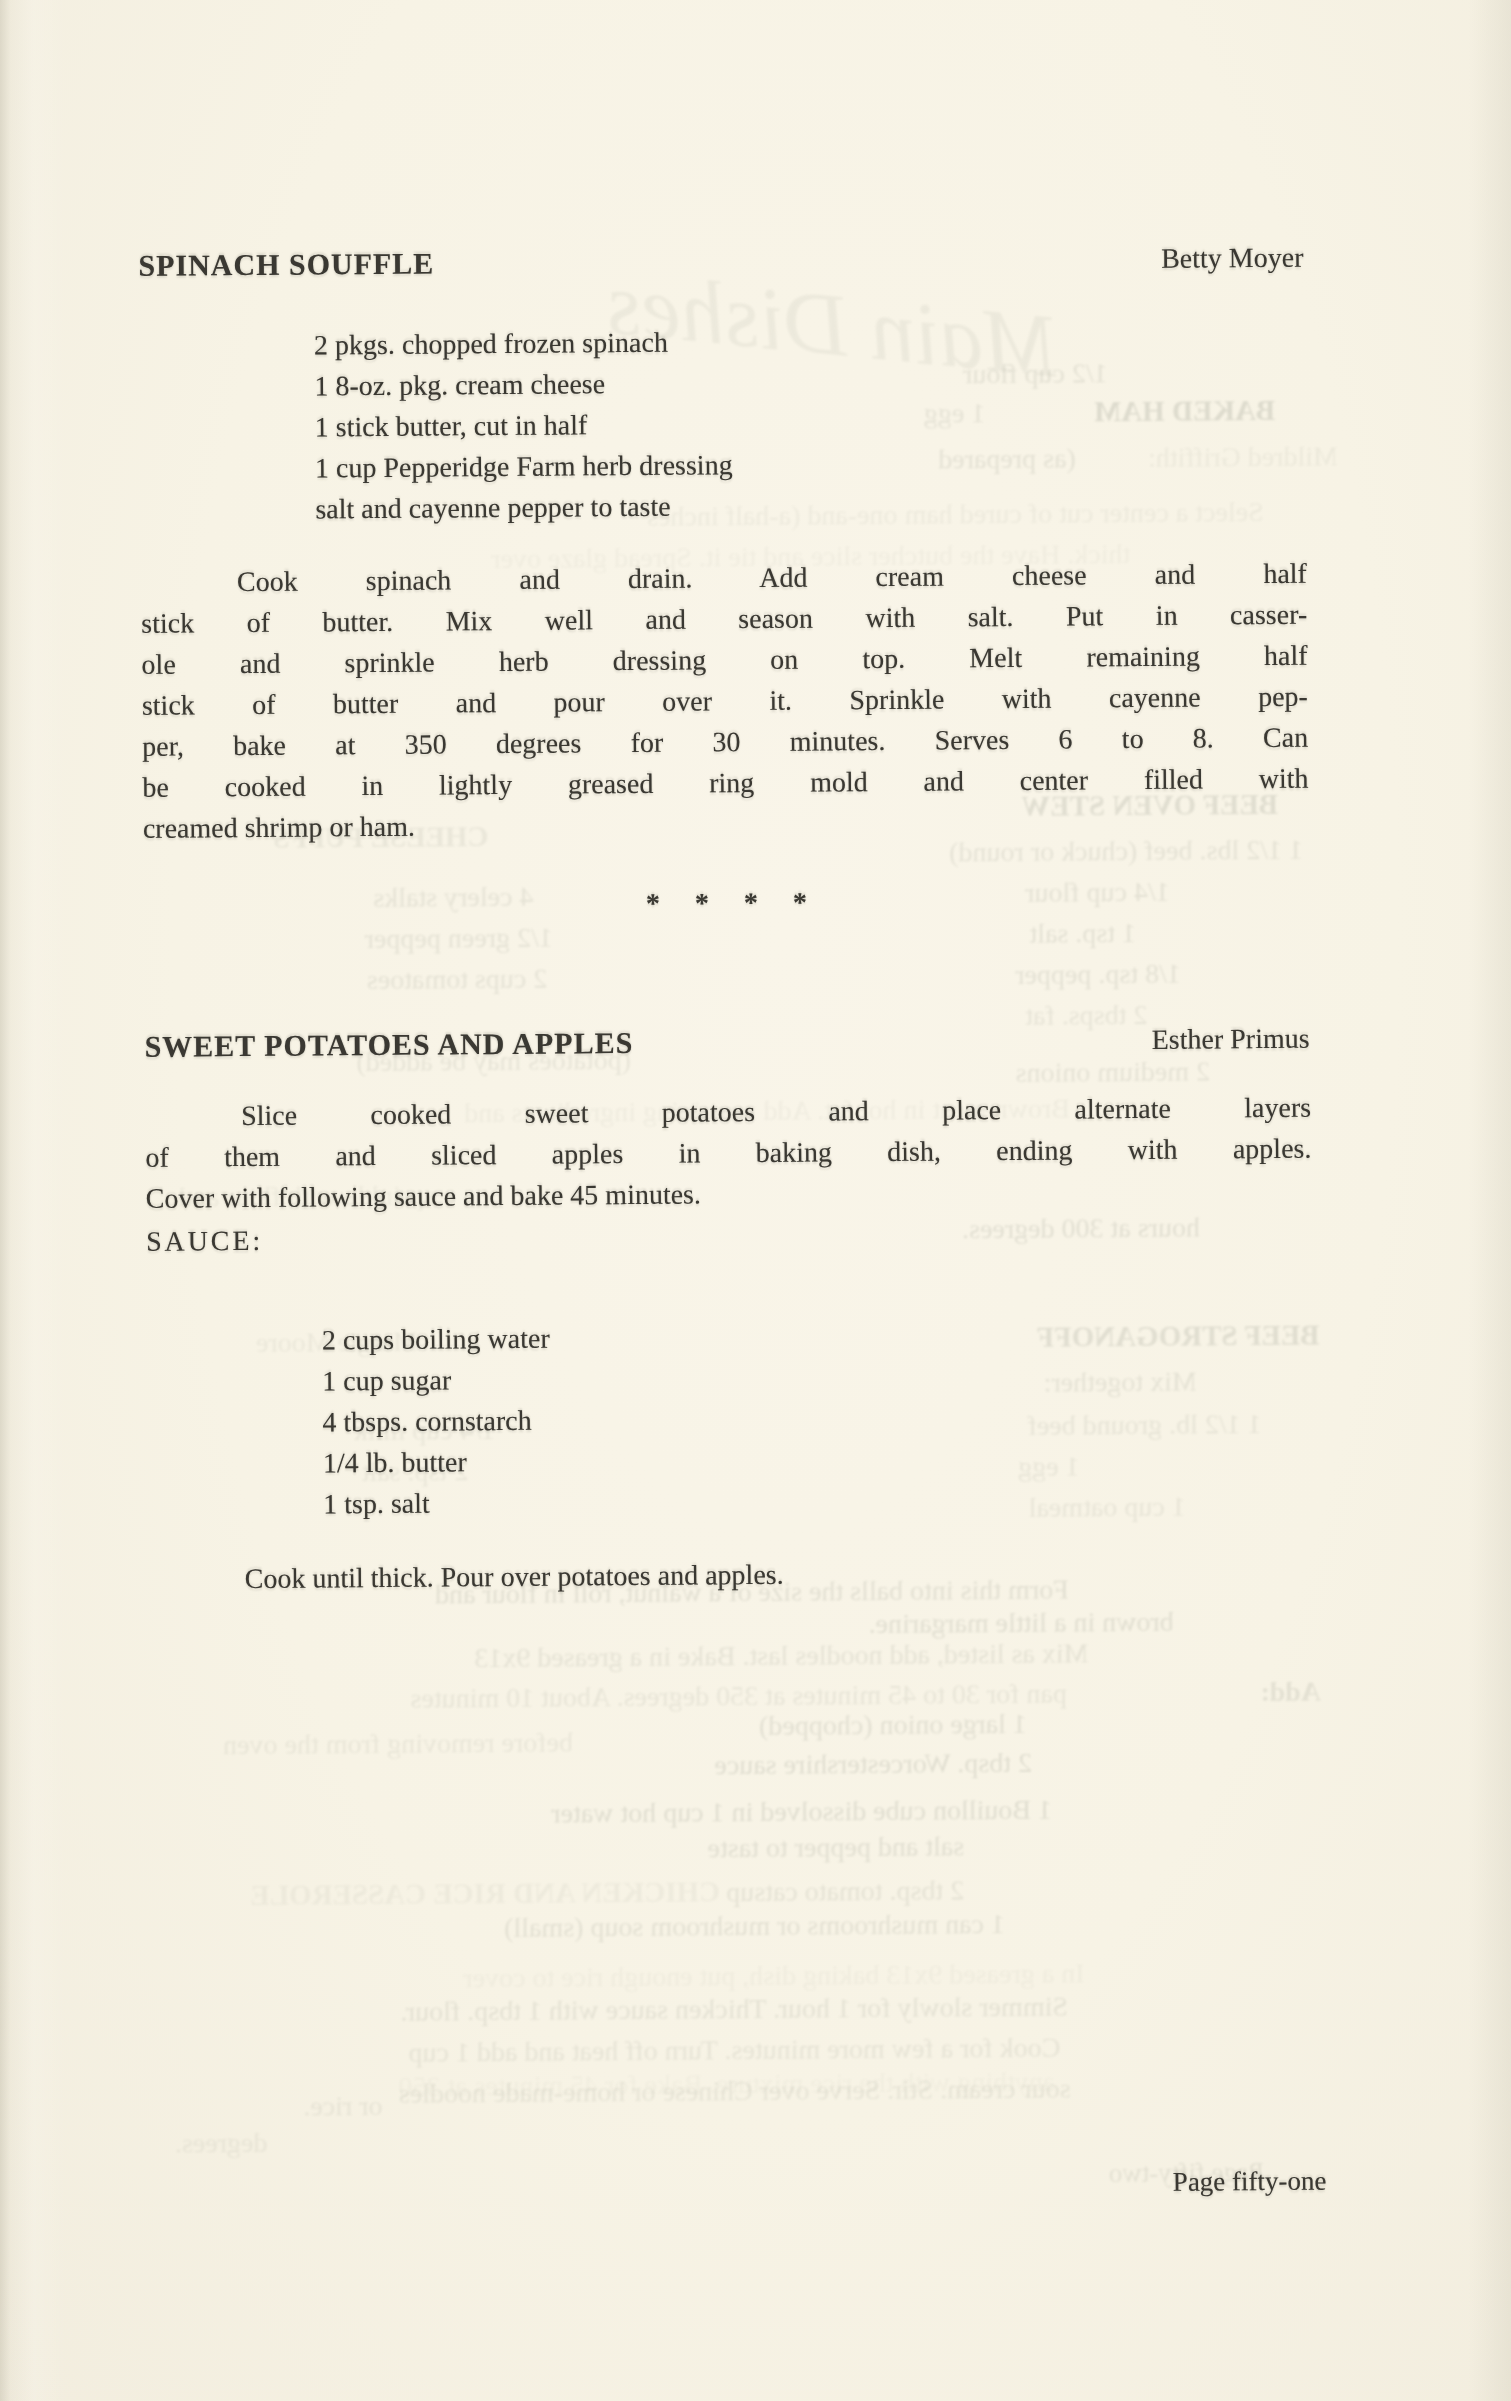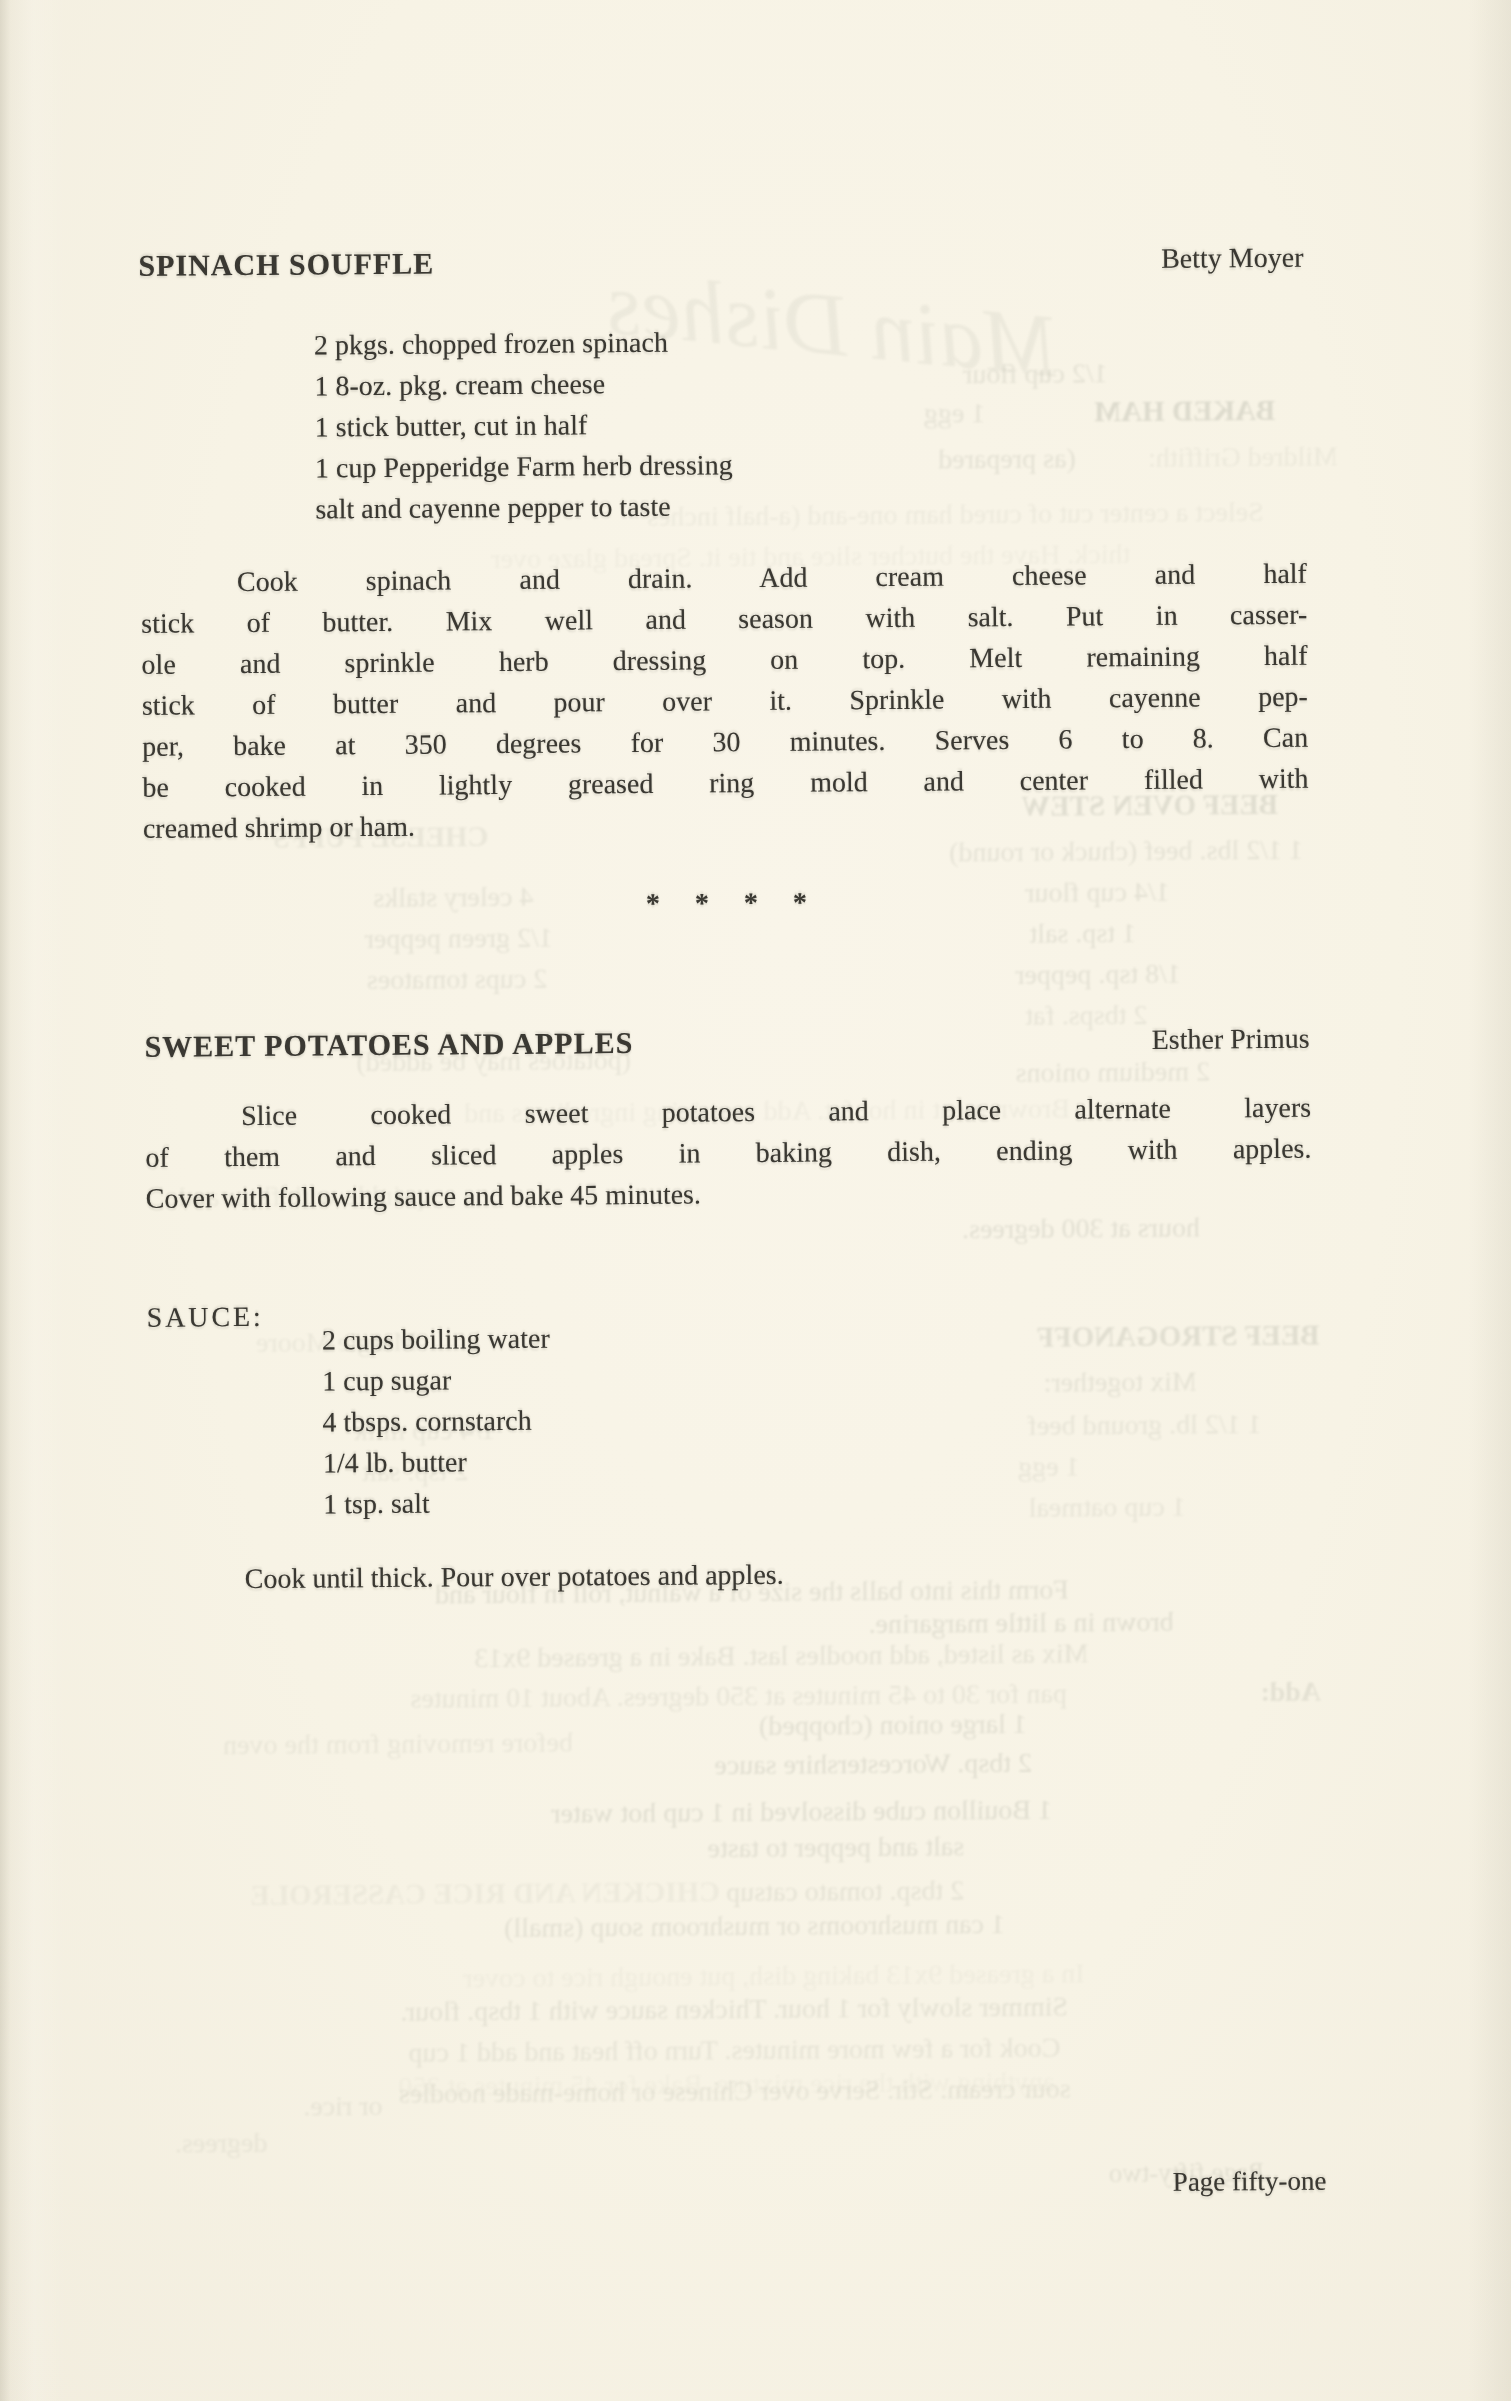--- a/index.html
+++ b/index.html
@@ -149,21 +149,21 @@
 
       <div class="title" style="top:1027px;">SWEET POTATOES AND APPLES</div>
       <div class="contrib" style="top:1029px;">Esther Primus</div>
 
       <div class="col" style="top:1091px;">
           <div class="para-line indent">Slice cooked sweet potatoes and place alternate layers</div>
           <div class="para-line">of them and sliced apples in baking dish, ending with apples.</div>
           <div class="para-line last">Cover with following sauce and bake 45 minutes.</div>
         </div>
 
-      <div class="sauce-label" style="top:1299px;text-align:right;">SAUCE:</div>
+      <div class="sauce-label" style="top:1223px;text-align:right;">SAUCE:</div>
 
       <div class="ing-col" style="top:1316px;">
           <div class="ing-line">2 cups boiling water</div>
           <div class="ing-line">1 cup sugar</div>
           <div class="ing-line">4 tbsps. cornstarch</div>
           <div class="ing-line">1/4 lb. butter</div>
           <div class="ing-line">1 tsp. salt</div>
         </div>
 
       <div class="col" style="top:1554px;">

